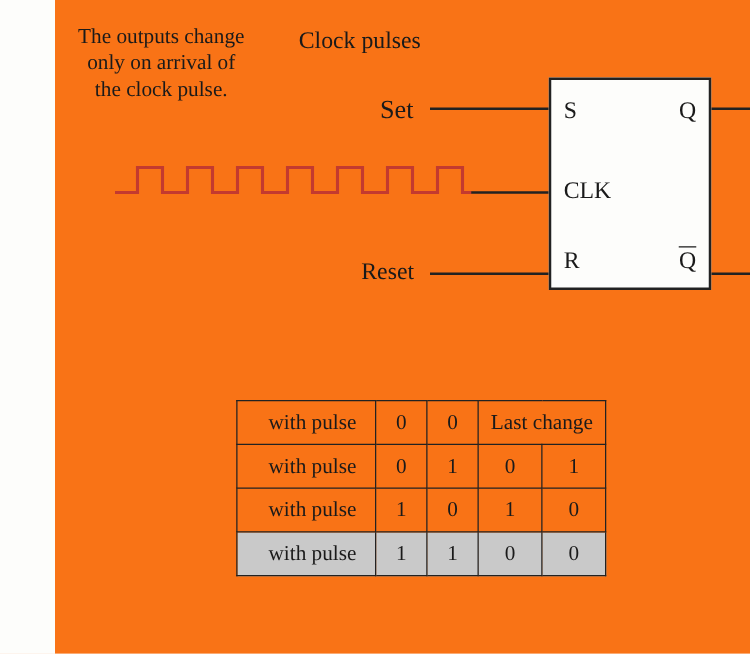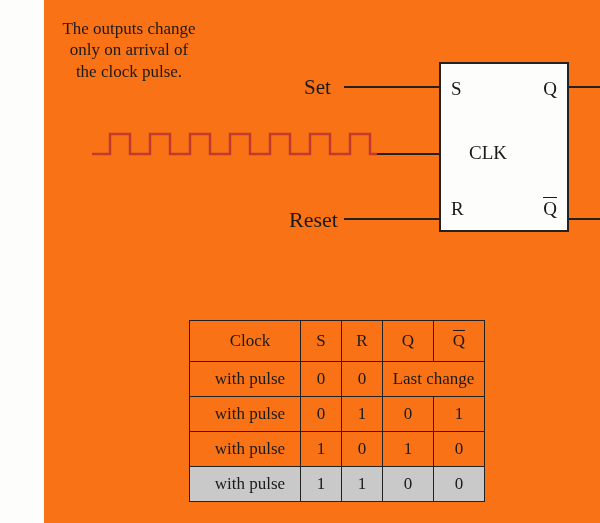--- a/index.html
+++ b/index.html
@@ -41,21 +41,21 @@
     border: 2px solid #222;
     background: #fdfdfb;
     box-sizing: border-box;
   }
   .ff-label {
     position: absolute;
     font-size: 19px;
   }
   .ff-S  { left: 10px; top: 14px; }
   .ff-Q  { right: 10px; top: 14px; }
-  .ff-CLK{ left: 28px; top: 78px; }
+  .ff-CLK{ left: 10px; top: 78px; }
   .ff-R  { left: 10px; bottom: 10px; }
   .ff-Qb { right: 10px; bottom: 10px; }
   .overline {
     border-top: 1.5px solid #1a1a1a;
     padding-top: 0px;
   }
   
   .wire {
     position: absolute;
     background: #222;
@@ -69,21 +69,21 @@
   .lbl-set {
     position: absolute;
     left: 260px;
     top: 75px;
     font-size: 21px;
   }
   .lbl-reset {
     position: absolute;
     left: 245px;
     top: 207px;
-    font-size: 22px;
+    font-size: 19px;
   }
   
   .pulse-svg {
     position: absolute;
     left: 48px;
     top: 130px;
   }
   .pulse-svg polyline {
     fill: none;
     stroke: #c33a2f;
@@ -112,20 +112,21 @@
   tr.shaded td { background: #c9c9c9; }
   .body-row td { border-top: none; border-bottom: none; }
   .span2 { }
 </style>
 </head>
 <body>
 <div class="page">
 
   <div class="explain">The outputs change only on arrival of the clock pulse.</div>
 
+  <div class="clock-title">Clock pulses</div>
 
   <div class="lbl-set">Set</div>
   <div class="lbl-reset">Reset</div>
 
   <div class="wire wire-set"></div>
   <div class="wire wire-reset"></div>
   <div class="wire wire-clk"></div>
   <div class="wire wire-q"></div>
   <div class="wire wire-qb"></div>
 
@@ -144,27 +145,20 @@
     <span class="ff-label ff-S">S</span>
     <span class="ff-label ff-Q">Q</span>
     <span class="ff-label ff-CLK">CLK</span>
     <span class="ff-label ff-R">R</span>
     <span class="ff-label ff-Qb"><span class="overline">Q</span></span>
   </div>
 
   <div class="table-wrap">
     <table class="truth">
       <tbody>
-          <tr>
-        <th class="col-clk">Clock</th>
-        <th class="col-sr">S</th>
-        <th class="col-sr">R</th>
-        <th class="col-q">Q</th>
-        <th class="col-q"><span class="overline">Q</span></th>
-      </tr>
       <tr class="body-row">
         <td class="col-clk" style="border-top:1.5px solid #222">with pulse</td>
         <td class="col-sr" style="border-top:1.5px solid #222">0</td>
         <td class="col-sr" style="border-top:1.5px solid #222">0</td>
         <td colspan="2" class="span2" style="border-top:1.5px solid #222">Last change</td>
       </tr>
       <tr class="body-row">
         <td class="col-clk">with pulse</td>
         <td class="col-sr">0</td>
         <td class="col-sr">1</td>

